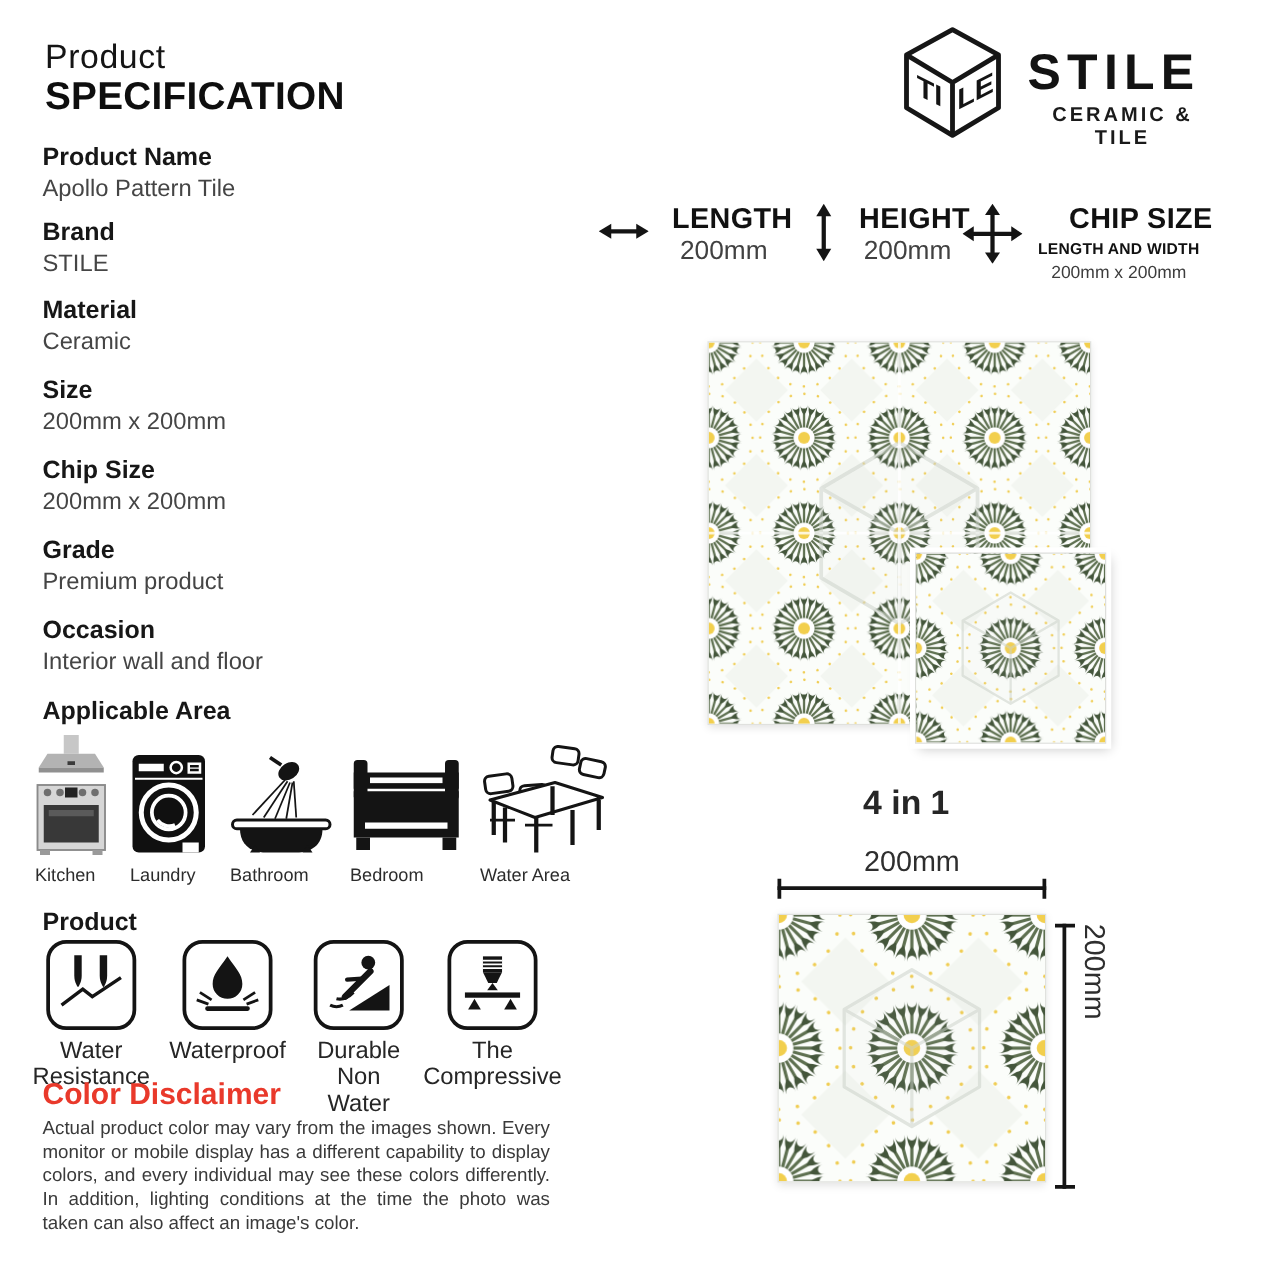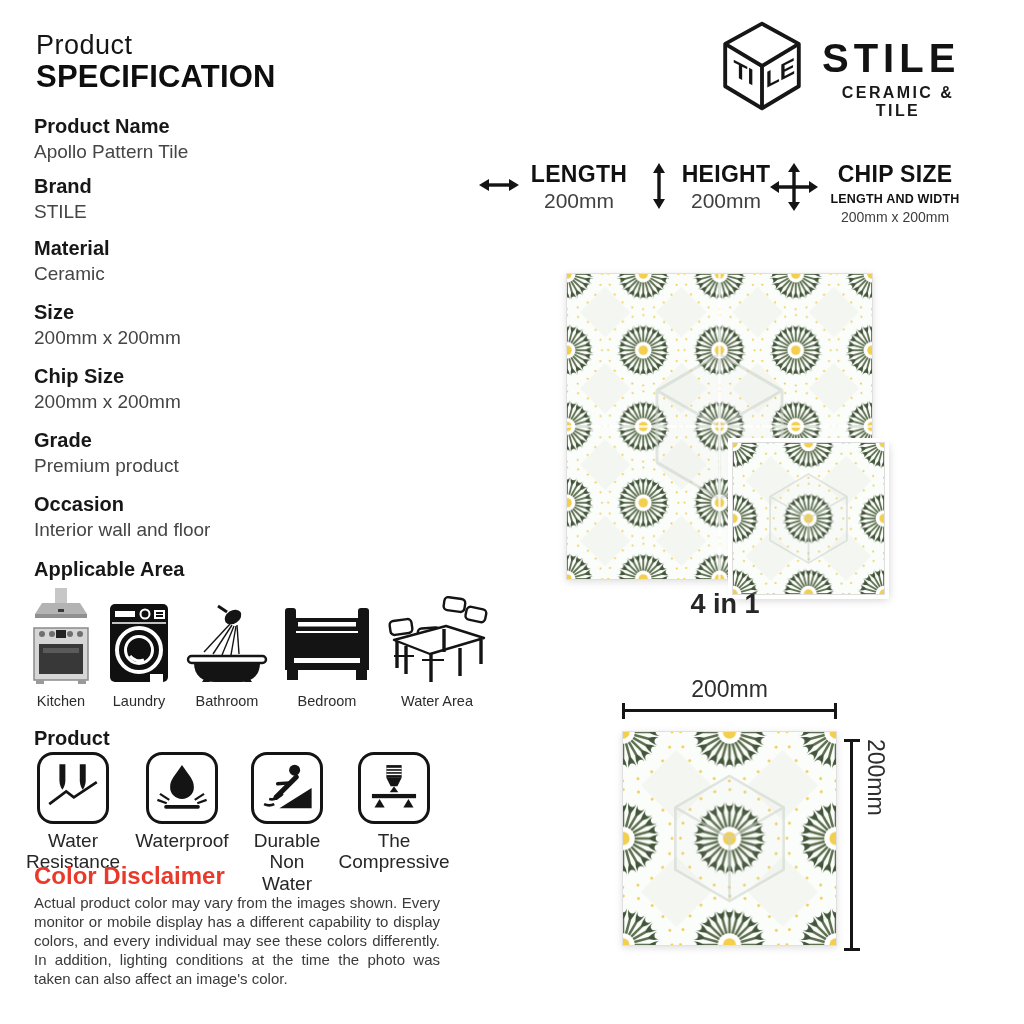--- a/index.html
+++ b/index.html
@@ -13,35 +13,35 @@
   .title2 { font-size:31px; font-weight:800; color:#0e0e0e; letter-spacing:.2px; }
   .brandword { font-size:40px; font-weight:800; letter-spacing:5px; color:#131313; }
   .brandtag  { font-size:16px; font-weight:700; letter-spacing:2.4px; color:#1a1a1a; text-align:center; }
 
   
   .spec-label { font-size:20px; font-weight:700; color:#171717; }
   .spec-value { font-size:19px; font-weight:400; color:#454545; margin-top:3px; }
   .sec-head   { font-size:20px; font-weight:700; color:#171717; }
 
   .area-row { display:flex; align-items:flex-end; gap:10px; }
-  .area-item { display:flex; flex-direction:column; align-items:center; }
+  .area-item { display:flex; flex-direction:column; align-items:flex-start; }
   .area-icon { display:flex; align-items:flex-end; justify-content:center; }
   .area-label { font-size:14.5px; color:#2c2c2c; margin-top:9px; white-space:nowrap; }
 
   .feat-row { display:flex; align-items:flex-start; gap:18px; }
   .feat-item { display:flex; flex-direction:column; align-items:center; }
   .feat-box { width:72px; height:72px; border:3.4px solid #141414; border-radius:16px;
               display:flex; align-items:center; justify-content:center; background:#fff; }
   .feat-label { font-size:19px; line-height:1.13; color:#262626; text-align:center; margin-top:6px; }
 
   .disc-head { font-size:24px; font-weight:700; }
   .disc-body { font-size:15px; line-height:1.27; color:#3a3a3a; text-align:justify; }
 
   
-  .dim-label { font-size:23px; font-weight:800; color:#111; letter-spacing:.3px; text-align:center; }
+  .dim-label { font-size:23px; font-weight:800; color:#111; letter-spacing:.3px; text-align:right; }
   .dim-value { font-size:21px; color:#414141; text-align:center; margin-top:1px; }
   .dim-sub   { font-size:12.5px; font-weight:800; color:#111; text-align:center; margin-top:4px; letter-spacing:.2px;}
   .dim-small { font-size:14px; color:#3d3d3d; text-align:center; margin-top:3px; }
 
   
   .tile-frame { border:1px solid #e0e1de; box-shadow:0 2px 7px rgba(0,0,0,.13); background:#fbfdfa; }
   .tile-small-frame { border:1px solid #dddedb; box-shadow:0 0 0 4px #ffffff, 3px 4px 9px rgba(0,0,0,.22); }
   .fourin1 { font-size:27px; font-weight:600; color:#262626; text-align:center; }
 
   .mline-h { background:#151515; height:3px; }
@@ -375,21 +375,21 @@
     </svg>
   </div>
 
   <div class="abs tile-small-frame" style="left:732px; top:442px; width:153px; height:153px;">
     <svg width="151" height="151" viewBox="0 0 200 200">
       <rect width="200" height="200" fill="url(#tp)"></rect>
       <use href="#wm" transform="translate(100,100) scale(0.62)"></use>
     </svg>
   </div>
 
-  <div class="abs fourin1" style="left:650px; top:589px; width:150px;">4 in 1</div>
+  <div class="abs fourin1" style="left:650px; top:627px; width:150px;">4 in 1</div>
 
   <div class="abs mm-label" style="left:622px; top:676px; width:215px;">200mm</div>
 
   <div class="abs mline-h" style="left:622px; top:709px; width:215px;"></div>
   <div class="abs tick-v" style="left:622px; top:703px;"></div>
   <div class="abs tick-v" style="left:834px; top:703px;"></div>
 
   <div class="abs tile-frame" style="left:622px; top:731px; width:215px; height:215px;">
     <svg width="213" height="213" viewBox="0 0 200 200">
       <rect width="200" height="200" fill="url(#tp)"></rect>

